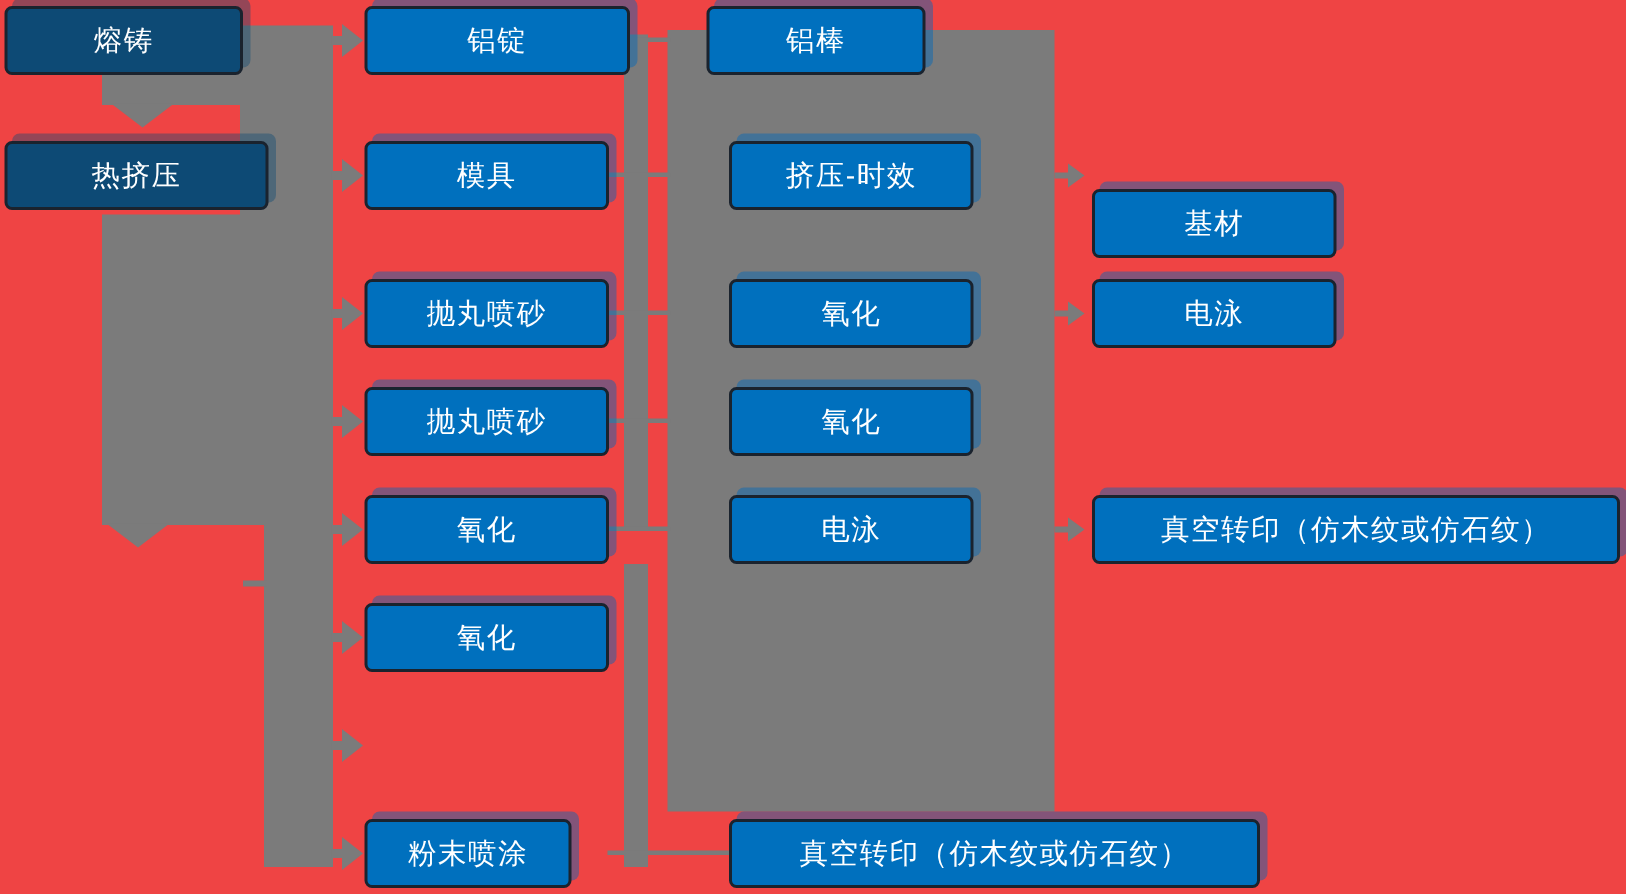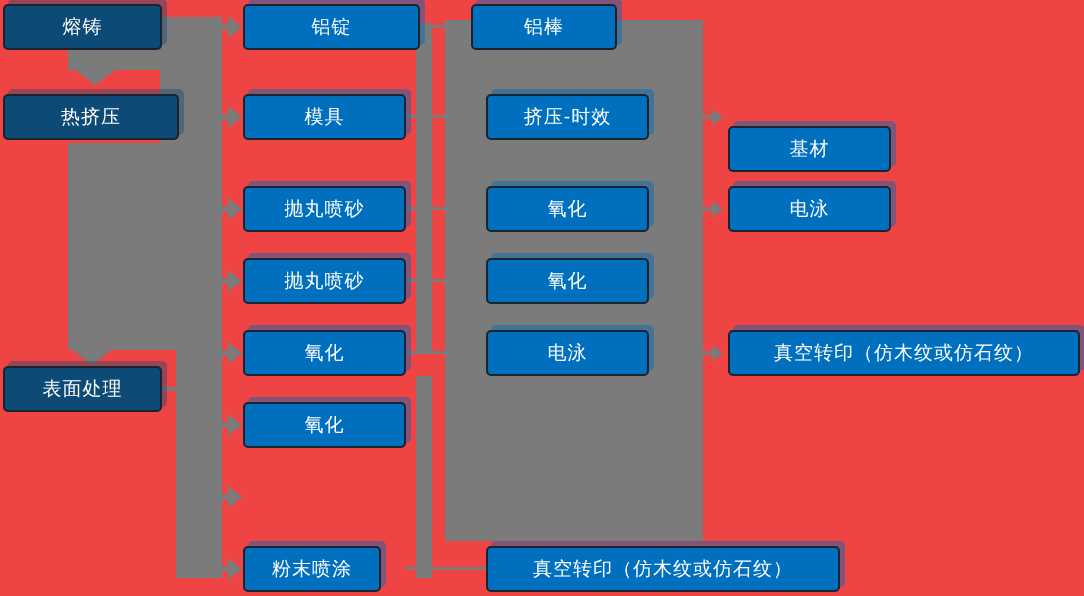--- a/index.html
+++ b/index.html
@@ -71,21 +71,20 @@
 
   <div class="gray z2" style="left:703px;top:115px;width:11px;height:4px;"></div>
   <div class="tri-right small z2" style="left:712px;top:109px;"></div>
   <div class="gray z2" style="left:703px;top:207px;width:11px;height:4px;"></div>
   <div class="tri-right small z2" style="left:712px;top:201px;"></div>
   <div class="gray z2" style="left:703px;top:351px;width:11px;height:4px;"></div>
   <div class="tri-right small z2" style="left:712px;top:345px;"></div>
 
   <div class="node stage z3" style="left:3px;top:4px;width:159px;">熔铸</div>
   <div class="node stage z3" style="left:3px;top:94px;width:176px;">热挤压</div>
-  <div class="node stage z3" style="left:3px;top:366px;width:159px;">表面处理</div>
 
   <div class="node z3" style="left:243px;top:4px;width:177px;">铝锭</div>
   <div class="node z3" style="left:243px;top:94px;width:163px;">模具</div>
   <div class="node z3" style="left:243px;top:186px;width:163px;">抛丸喷砂</div>
   <div class="node z3" style="left:243px;top:258px;width:163px;">抛丸喷砂</div>
   <div class="node z3" style="left:243px;top:330px;width:163px;">氧化</div>
   <div class="node z3" style="left:243px;top:402px;width:163px;">氧化</div>
   <div class="node z3" style="left:243px;top:546px;width:138px;">粉末喷涂</div>
 
   <div class="node z3" style="left:471px;top:4px;width:146px;">铝棒</div>

